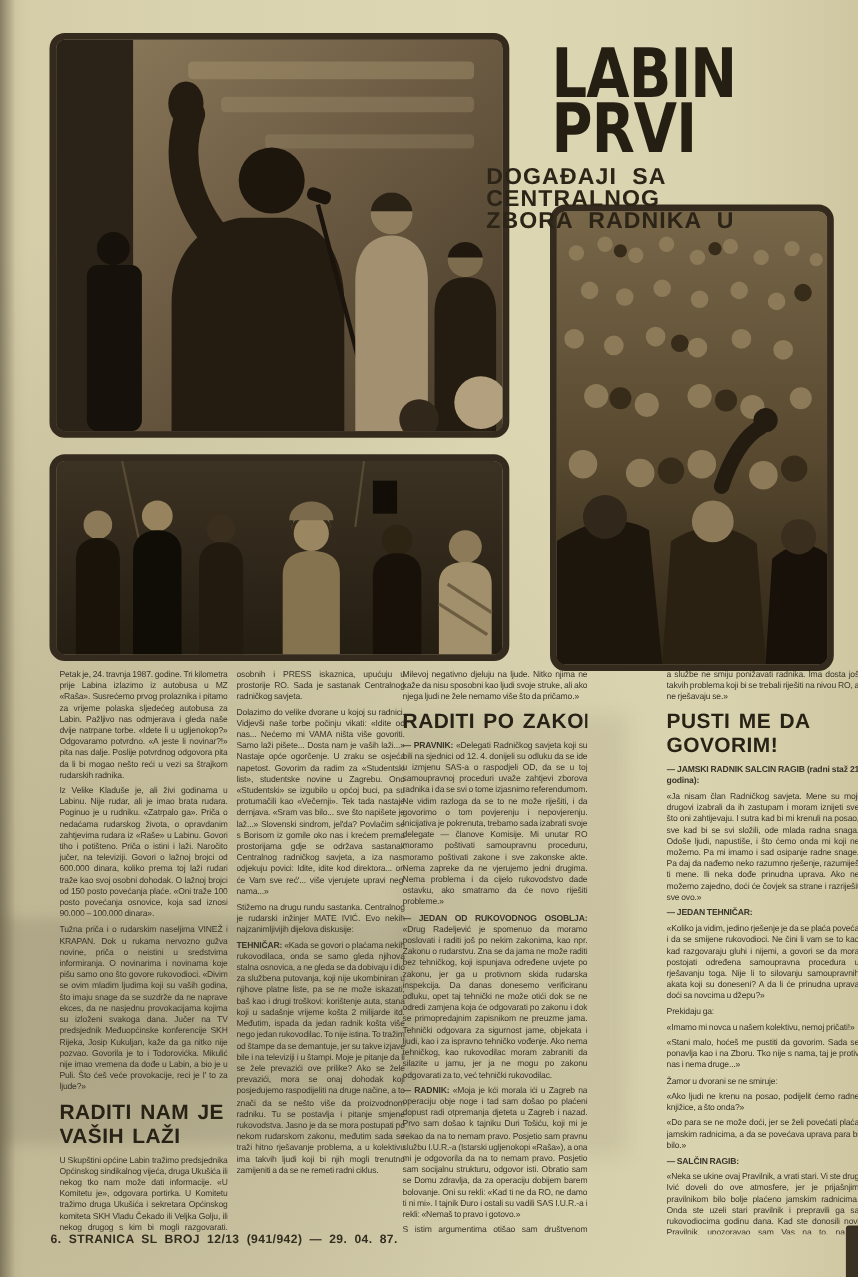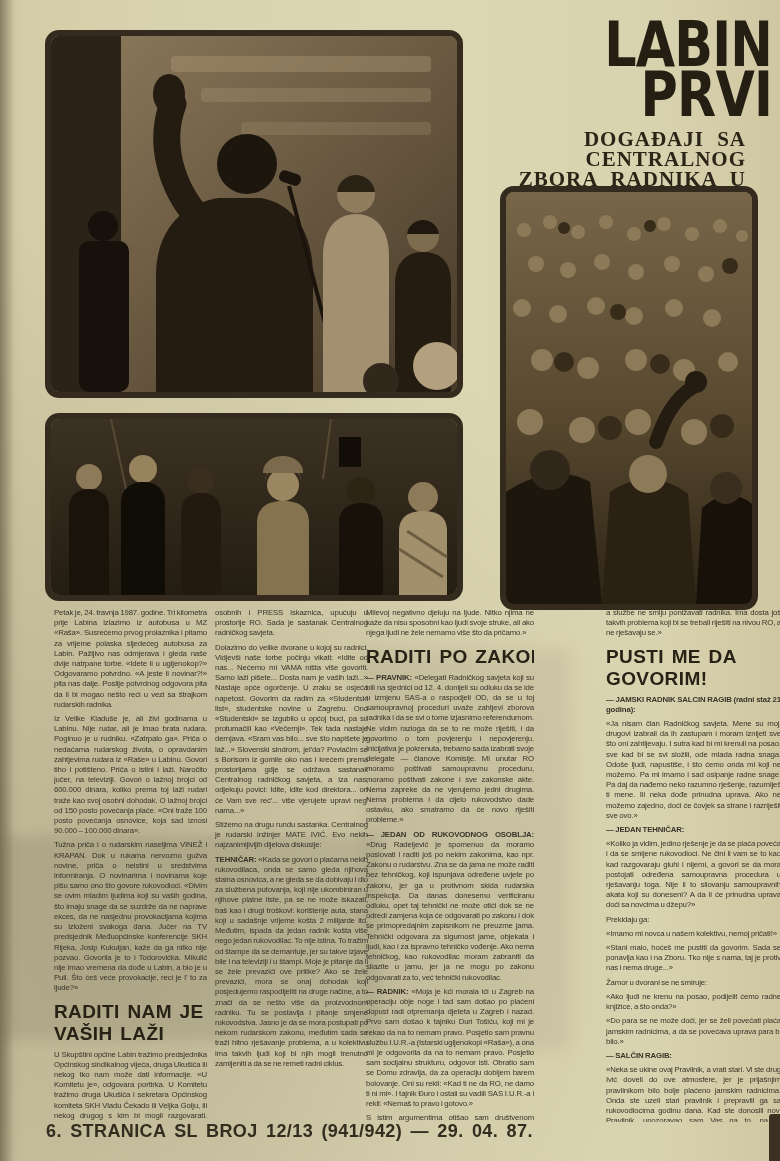--- a/index.html
+++ b/index.html
@@ -20,45 +20,45 @@
 
   
   .photo{position:absolute;border:6px solid #342b1e;border-radius:14px;overflow:hidden;
     box-shadow:0 0 0 2px rgba(214,207,170,.6) inset;background:#5d4f3b;}
   .photo svg{display:block;width:100%;height:100%;}
   .photo1{left:45px;top:30px;width:406px;height:356px;}
   .photo2{left:45px;top:413px;width:406px;height:176px;}
   .photo3{left:500px;top:186px;width:246px;height:412px;}
 
   
-  .masthead{position:absolute;right:8px;top:20px;width:330px;text-align:right;}
+  .masthead{position:absolute;right:8px;top:42px;width:330px;text-align:left;}
   .title{font-family:"DejaVu Sans", sans-serif;font-weight:bold;color:#241e13;
     font-size:62px;line-height:50px;letter-spacing:-1px;
     transform:scaleX(.82);transform-origin:100% 0;margin:0;}
-  .subtitle{font-family:Liberation Serif, serif;font-weight:bold;color:#2b2417;
+  .subtitle{font-family:Liberation Sans, sans-serif;font-weight:bold;color:#2b2417;
     font-size:21px;line-height:20px;letter-spacing:1px;word-spacing:7px;margin-top:9px;
     padding-right:26px;}
 
   
   .col{position:absolute;top:608px;height:514px;overflow:hidden;text-align:justify;}
   .col-1{left:54px;width:153px;}
   .col-2{left:215px;width:153px;}
   .col-3{left:366px;width:168px;}
   .col-4{left:606px;width:175px;}
   .col p{margin:0 0 4px 0;font-size:7.8px;line-height:10.2px;letter-spacing:-.15px;
     word-spacing:-.4px;color:#39342a;}
   .col p.bold{font-weight:bold;}
   .col p .lead{font-weight:bold;}
   .col h2{font-family:"Liberation Sans", sans-serif;font-weight:bold;color:#282216;
     font-size:19px;line-height:22px;letter-spacing:.4px;word-spacing:2px;
     margin:7px 0 5px 0;text-align:left;}
   .col h2.nowrap{white-space:nowrap;}
 
   
-  .footer{position:absolute;left:46px;top:1121px;font-weight:bold;font-size:18px;
+  .footer{position:absolute;left:46px;top:1121px;font-weight:bold;font-size:11px;
     letter-spacing:.4px;word-spacing:3px;color:#332d20;}
   .smudge{position:absolute;right:0;top:1114px;width:11px;height:50px;
     background:#3a3122;border-radius:3px 0 0 3px;}
 </style>
 </head>
 <body>
 
 <div class="page">
   <div class="edge-shade"></div>
   <div class="scan-shadow"></div>

